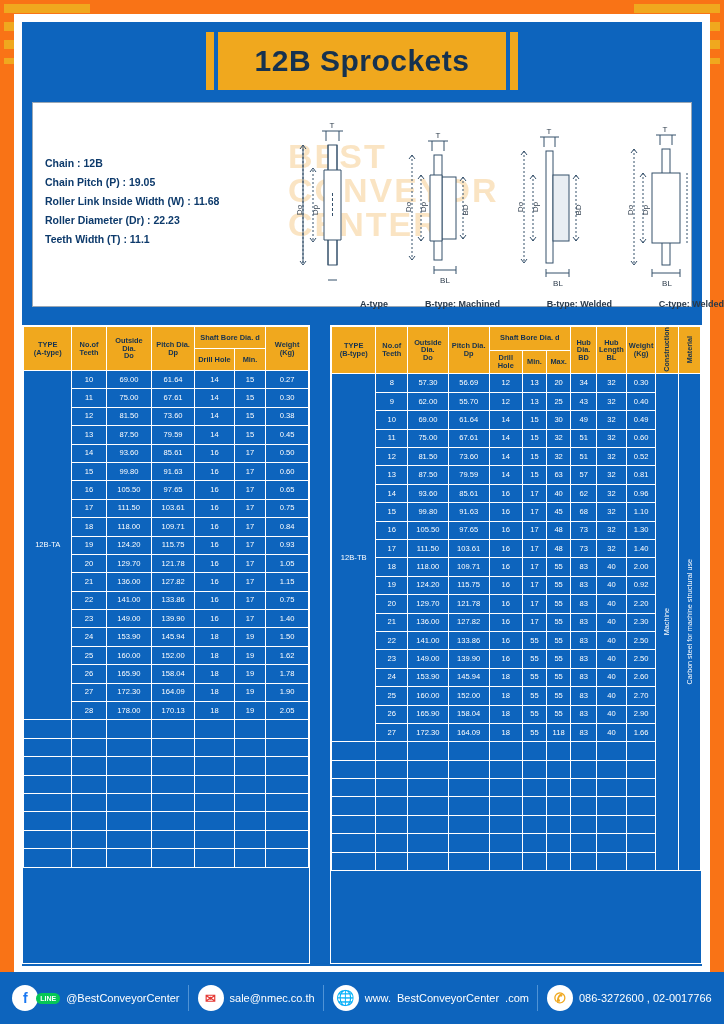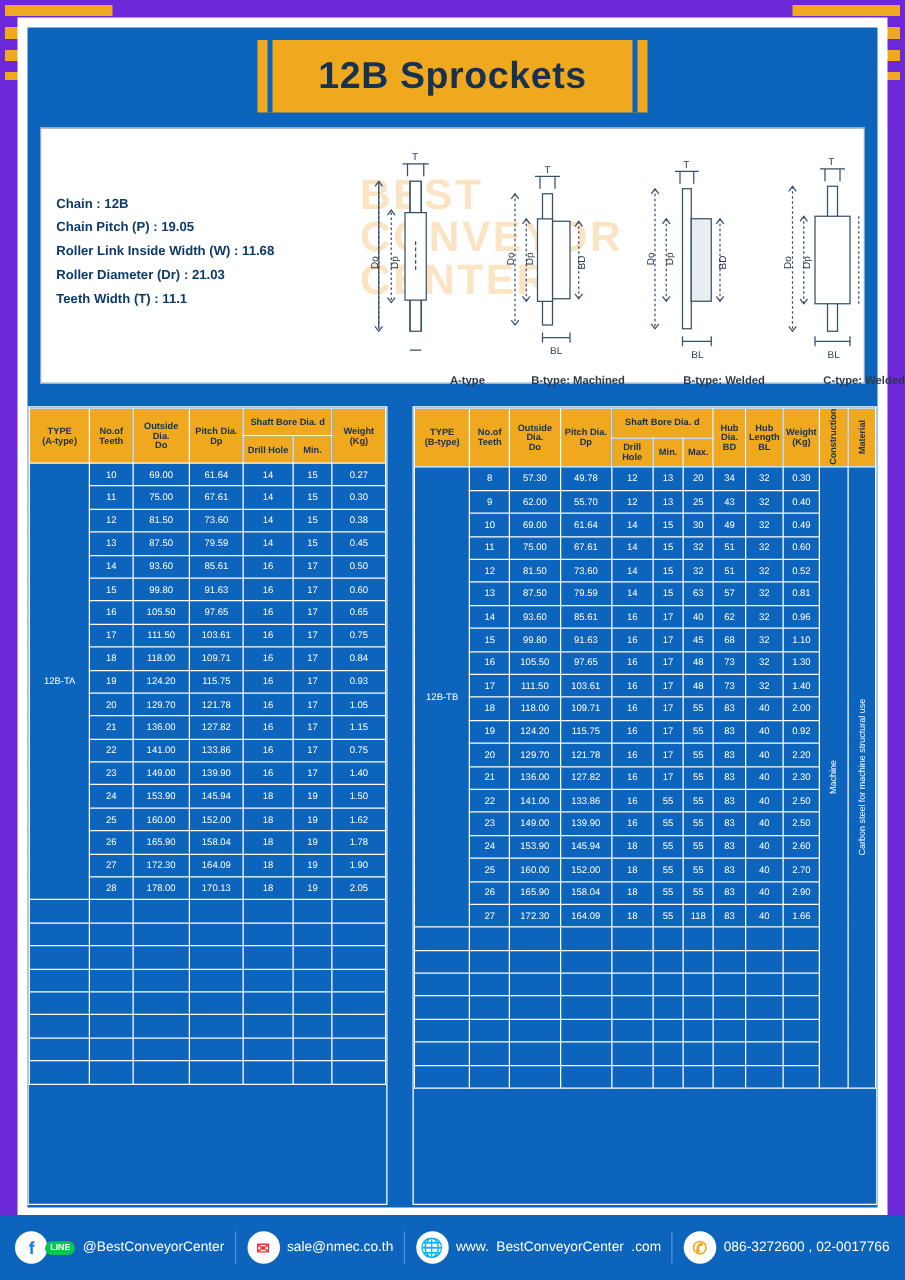--- a/index.html
+++ b/index.html
@@ -6,21 +6,21 @@
   body {
     width: 724px; height: 1024px;
     font-family: "Liberation Sans", sans-serif;
     background: #0d64bd;
     overflow: hidden;
     position: relative;
   }
   
   .page {
     position: absolute; inset: 0;
-    background: #6d28d9;
+    background: #f97316;
   }
   .corner {
     position: absolute;
     width: 86px; height: 60px;
     background:
       repeating-linear-gradient(180deg, #f0a81e 0 9px, transparent 9px 18px);
   }
   .corner.tl { top: 4px; left: 4px; }
   .corner.tr { top: 4px; right: 4px; }
   .white-panel {
@@ -153,21 +153,21 @@
     <div class="tb-line l"></div>
     <div class="tb-line r"></div>
     <div class="title-text">12B Sprockets</div>
   </div>
 
   <div class="spec-box">
     <div class="spec-list">
       <div>Chain :  12B</div>
       <div>Chain Pitch (P)  :  19.05</div>
       <div>Roller Link Inside Width (W) : 11.68</div>
-      <div>Roller Diameter (Dr) : 21.03</div>
+      <div>Roller Diameter (Dr) : 22.23</div>
       <div>Teeth Width (T) : 11.1</div>
     </div>
 
     <div class="watermark">
       <div>BEST</div>
         <div>CONVEYOR</div>
         <div>CENTER</div>
     </div>
 
     <div class="drawings">
@@ -548,21 +548,21 @@
             </tr>
             <tr>
               <th>Drill Hole</th>
               <th>Min.</th>
               <th>Max.</th>
             </tr>
             <tr>
               <td class="typecell" rowspan="20">12B-TB</td>
               <td>8</td>
               <td>57.30</td>
-              <td>49.78</td>
+              <td>56.69</td>
               <td>12</td>
               <td>13</td>
               <td>20</td>
               <td>34</td>
               <td>32</td>
               <td>0.30</td>
               <td rowspan="27"><span class="vert">Machine</span></td>
               <td rowspan="27"><span class="vert">Carbon steel for machine structural use</span></td>
             </tr>
             <tr>

